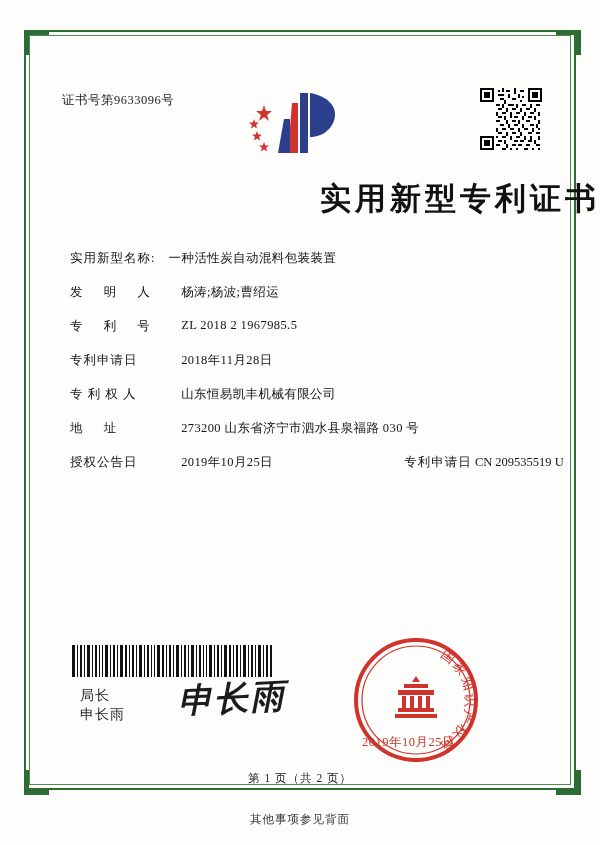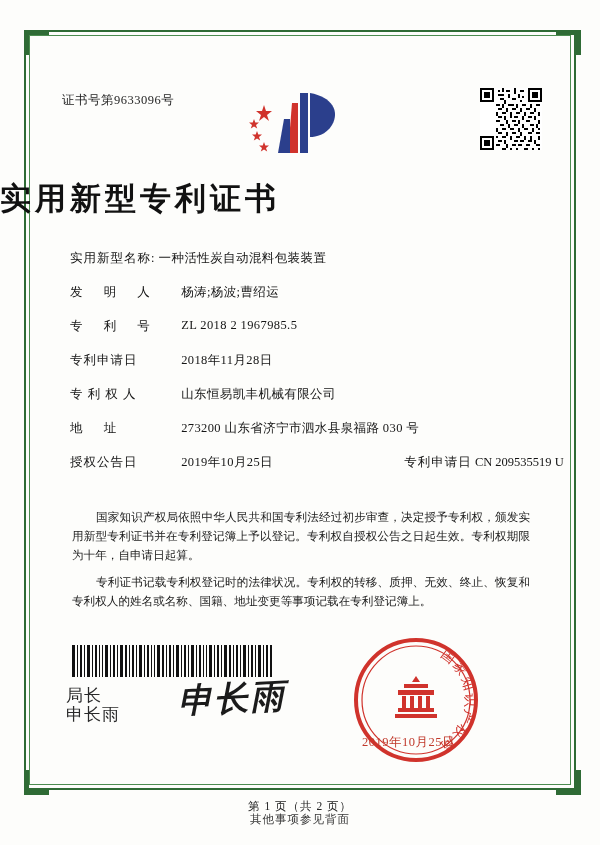--- a/index.html
+++ b/index.html
@@ -68,21 +68,21 @@
   .logo {
     position: absolute;
     left: 248px; top: 85px;
     width: 110px; height: 80px;
   }
 
   .title {
     position: absolute;
     left: 0; top: 178px;
     width: 600px;
-    text-align: left;
+    text-align: right;
     font-size: 31px;
     font-weight: bold;
     letter-spacing: 4px;
     color: #111;
     font-family: "Liberation Serif", "DejaVu Serif", serif;
   }
 
   .fields {
     position: absolute;
     left: 70px; top: 250px;
@@ -132,22 +132,22 @@
 
   
   .barcode {
     position: absolute;
     left: 72px; top: 645px;
     width: 200px; height: 32px;
   }
 
   .signature-block {
     position: absolute;
-    left: 66px; top: 686px;
-    font-size: 17px;
+    left: 80px; top: 686px;
+    font-size: 14px;
     line-height: 19px;
     letter-spacing: 1px;
   }
   .signature-script {
     position: absolute;
     left: 178px; top: 676px;
     font-size: 34px;
     font-family: "Liberation Serif", serif;
     font-style: italic;
     font-weight: bold;
@@ -165,21 +165,21 @@
   .seal-date {
     position: absolute;
     left: 362px; top: 734px;
     font-size: 12.5px;
     color: #c0392b;
     letter-spacing: 0.5px;
   }
 
   .page-num {
     position: absolute;
-    left: 0; top: 799px;
+    left: 0; top: 771px;
     width: 600px;
     text-align: center;
     font-size: 11.5px;
     color: #222;
     letter-spacing: 1px;
   }
   .footnote {
     position: absolute;
     left: 0; top: 812px;
     width: 600px;
@@ -329,21 +329,21 @@
         <polygon points="9,46 10.3,49.6 14,49.6 11,52 12.2,55.6 9,53.4 5.8,55.6 7,52 4,49.6 7.7,49.6"></polygon>
         <polygon points="16,57 17.3,60.6 21,60.6 18,63 19.2,66.6 16,64.4 12.8,66.6 14,63 11,60.6 14.7,60.6"></polygon>
       </g>
     </svg>
   </div>
 
   <div class="title">实用新型专利证书</div>
 
   <div class="fields">
     <div class="field-row">
-      <span class="field-label" style="width:auto;">实用新型名称:</span>
+      <span class="field-label" style="width:auto;margin-right:10px;">实用新型名称:</span>
       <span class="field-value">一种活性炭自动混料包装装置</span>
     </div>
     <div class="field-row">
       <span class="field-label spread">发 明 人</span>
       <span class="field-value">杨涛;杨波;曹绍运</span>
     </div>
     <div class="field-row">
       <span class="field-label spread">专 利 号</span>
       <span class="field-value">ZL 2018 2 1967985.5</span>
     </div>
@@ -360,24 +360,20 @@
       <span class="field-value">273200 山东省济宁市泗水县泉福路 030 号</span>
     </div>
     <div class="field-row two">
       <span class="field-label">授权公告日</span>
       <span class="field-value">2019年10月25日</span>
       <span class="sub-label">专利申请日</span>
       <span class="sub-value">CN 209535519 U</span>
     </div>
   </div>
 
-  <div class="paragraphs">
-    <p>国家知识产权局依照中华人民共和国专利法经过初步审查，决定授予专利权，颁发实用新型专利证书并在专利登记簿上予以登记。专利权自授权公告之日起生效。专利权期限为十年，自申请日起算。</p>
-    <p>专利证书记载专利权登记时的法律状况。专利权的转移、质押、无效、终止、恢复和专利权人的姓名或名称、国籍、地址变更等事项记载在专利登记簿上。</p>
-  </div>
 
   <div class="barcode">
     <svg width="200" height="32" shape-rendering="crispEdges">
       <g fill="#111">
         <rect x="0" y="0" width="3" height="32"></rect>
           <rect x="5" y="0" width="1" height="32"></rect>
         <rect x="8" y="0" width="2" height="32"></rect>
           <rect x="12" y="0" width="1" height="32"></rect>
         <rect x="15" y="0" width="3" height="32"></rect>
           <rect x="20" y="0" width="1" height="32"></rect>

